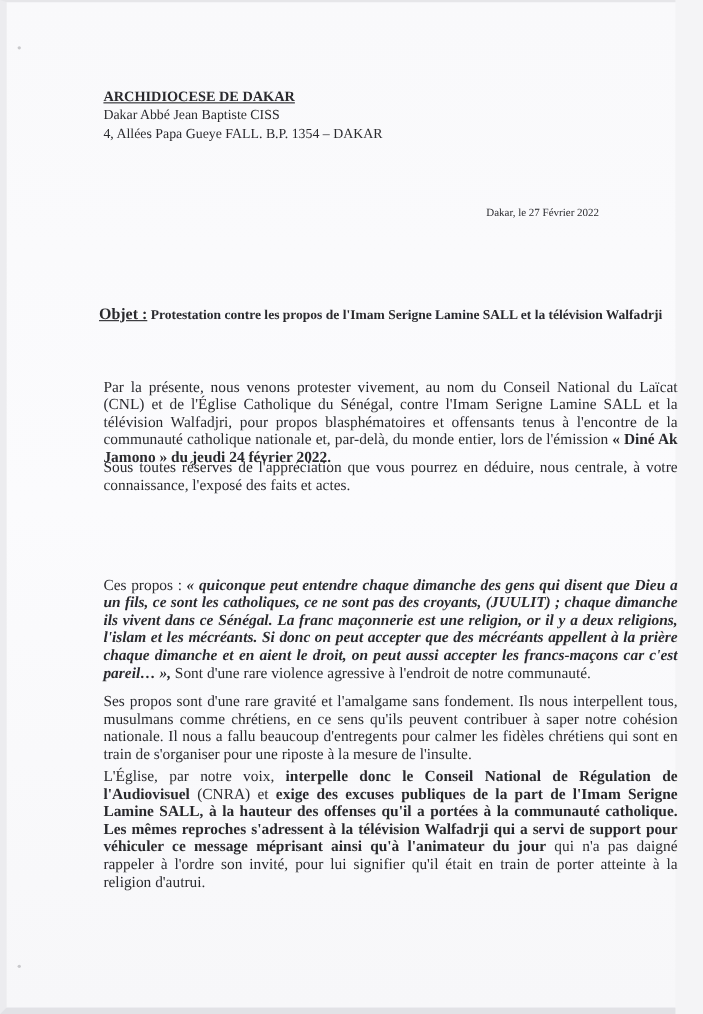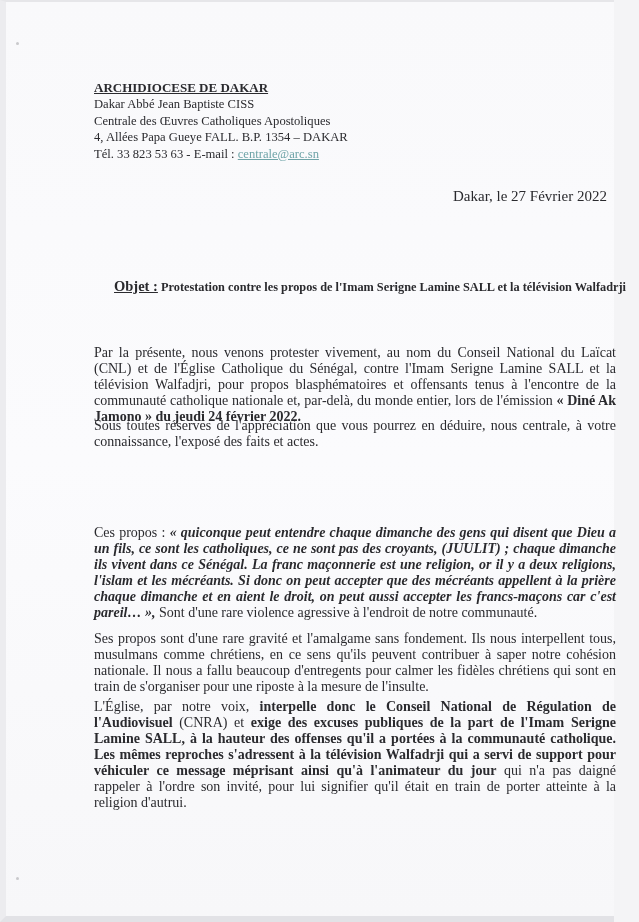--- a/index.html
+++ b/index.html
@@ -13,22 +13,22 @@
       position: relative; width: 614px; height: 922px;
       background: linear-gradient(180deg, #f9f9fb 0%, #fbfbfd 50%, #f7f7f9 100%);
       border-left: 6px solid #ececef;
       border-top: 2px solid #e6e6e9;
       border-bottom: 6px solid #e2e2e6;
       box-sizing: border-box;
     }
     .header { position: absolute; left: 88px; top: 78px; font-size: 12.6px; line-height: 16.4px; }
     .header .org { font-weight: bold; text-decoration: underline; font-size: 13px; }
     .header a { color: #6fa4a8; text-decoration: underline; }
-    .date { position: absolute; left: 447px; top: 186px; font-size: 15px; }
-    .subject { position: absolute; left: 100px; top: 276px; width: 528px; text-align: center; font-size: 12.3px; line-height: 16px; font-weight: bold; }
+    .date { position: absolute; left: 436px; top: 186px; font-size: 10px; }
+    .subject { position: absolute; left: 76px; top: 276px; width: 528px; text-align: center; font-size: 12.3px; line-height: 16px; font-weight: bold; }
     .subject .label { text-decoration: underline; font-size: 14.5px; }
     .para { position: absolute; left: 88px; width: 522px; font-size: 14px; line-height: 16px; text-align: justify; }
     .p1 { top: 343px; }
     .p2 { top: 416px; }
     .p3 { top: 452px; }
     .p4 { top: 523px; }
     .p5 { top: 629px; }
     .p6 { top: 697px; }
     .para b { font-weight: bold; }
     .quote { font-weight: bold; font-style: italic; }
@@ -37,25 +37,21 @@
 </head>
 <body>
 
 <div class="page">
   <span class="scan-mark" style="top:40px"></span>
   <span class="scan-mark" style="top:875px"></span>
 
   <div class="header">
     <div class="org">ARCHIDIOCESE DE DAKAR</div>
     <div>Dakar Abbé Jean Baptiste CISS</div>
-    <div>Centrale des Œuvres Catholiques Apostoliques</div>
     <div>4, Allées Papa Gueye FALL. B.P. 1354 – DAKAR</div>
-    <div>
-      <span>Tél. 33 823 53 63  - E-mail : </span><a>centrale@arc.sn</a>
-    </div>
   </div>
 
   <div class="date">Dakar, le 27 Février 2022</div>
 
   <div class="subject">
     <span class="label">Objet :</span><span> Protestation contre les propos de l'Imam Serigne Lamine SALL et la télévision Walfadrji</span>
   </div>
 
   <div class="para p1">
     <span>Par la présente, nous venons protester vivement, au nom du Conseil National du Laïcat (CNL) et de l'Église Catholique du Sénégal, contre l'Imam Serigne Lamine SALL et la télévision Walfadjri, pour propos blasphématoires et offensants tenus à l'encontre de la communauté catholique nationale et, par-delà, du monde entier, lors de l'émission </span><b>« Diné Ak Jamono » du jeudi 24 février 2022.</b>

